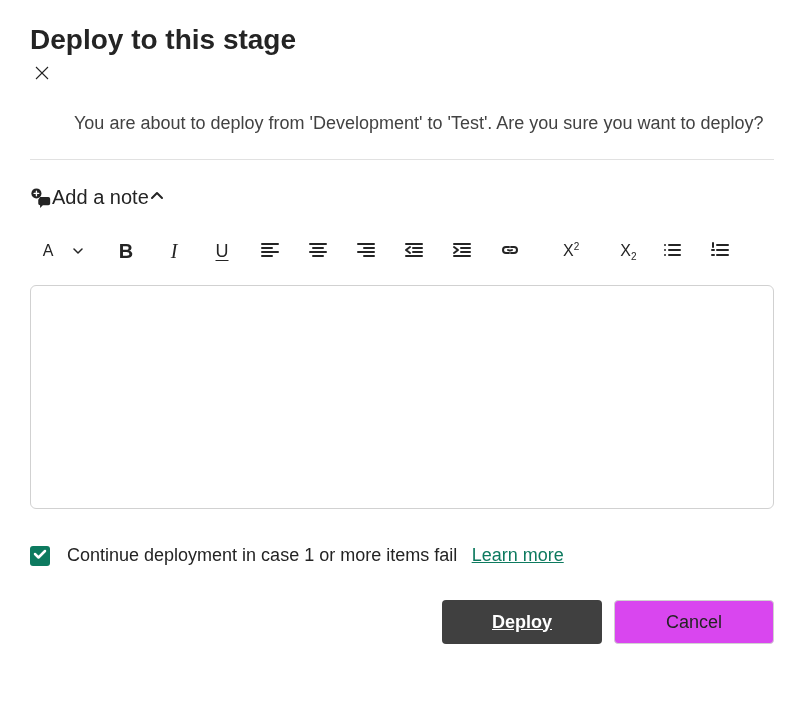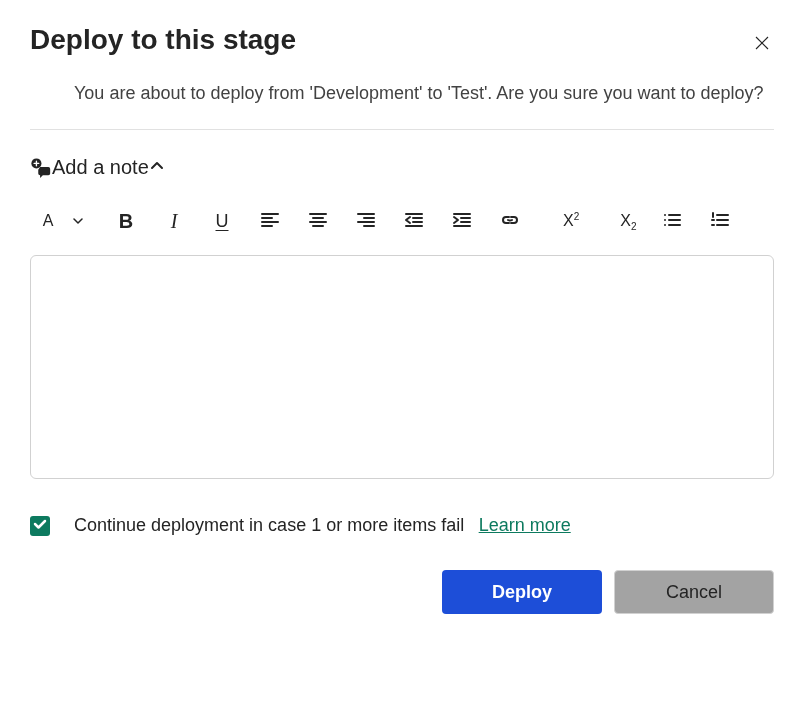--- a/index.html
+++ b/index.html
@@ -7,21 +7,22 @@
       font-family: "Segoe UI", -apple-system, BlinkMacSystemFont, sans-serif;
       background: #ffffff;
       width: 804px;
       height: 726px;
       color: #242424;
       padding: 24px 30px;
     }
     .header {
       display: flex;
       justify-content: space-between;
-      align-items: flex-end;
+      align-items: flex-start;
+      flex-direction: column;
     }
     .title {
       font-size: 28px;
       font-weight: 600;
       color: #242424;
     }
     .close-btn {
       width: 24px;
       height: 24px;
       display: flex;
@@ -121,21 +122,21 @@
       border-radius: 6px;
       padding: 10px 12px;
       font-size: 16px;
       resize: none;
       font-family: inherit;
       outline: none;
     }
     .checkbox-row {
       display: flex;
       align-items: center;
-      gap: 24px;
+      gap: 17px;
       margin-top: 32px;
     }
     .checkbox {
       width: 20px;
       height: 20px;
       background: #0d7a5f;
       border-radius: 3px;
       display: flex;
       align-items: center;
       justify-content: center;
@@ -164,27 +165,28 @@
     .btn {
       height: 44px;
       padding: 0 28px;
       font-size: 18px;
       border-radius: 4px;
       cursor: pointer;
       font-family: inherit;
       min-width: 160px;
     }
     .btn-primary {
-      background: #1d4ed8;
+      background: #404040;
       color: #ffffff;
       border: none;
       font-weight: 600;
+      text-decoration: underline;
     }
     .btn-secondary {
-      background: #a3a3a3;
+      background: #d946ef;
       color: #242424;
       border: 1px solid #d1d1d1;
     }
   </style>
 </head>
 <body>
 
 
 
 <div class="header">

